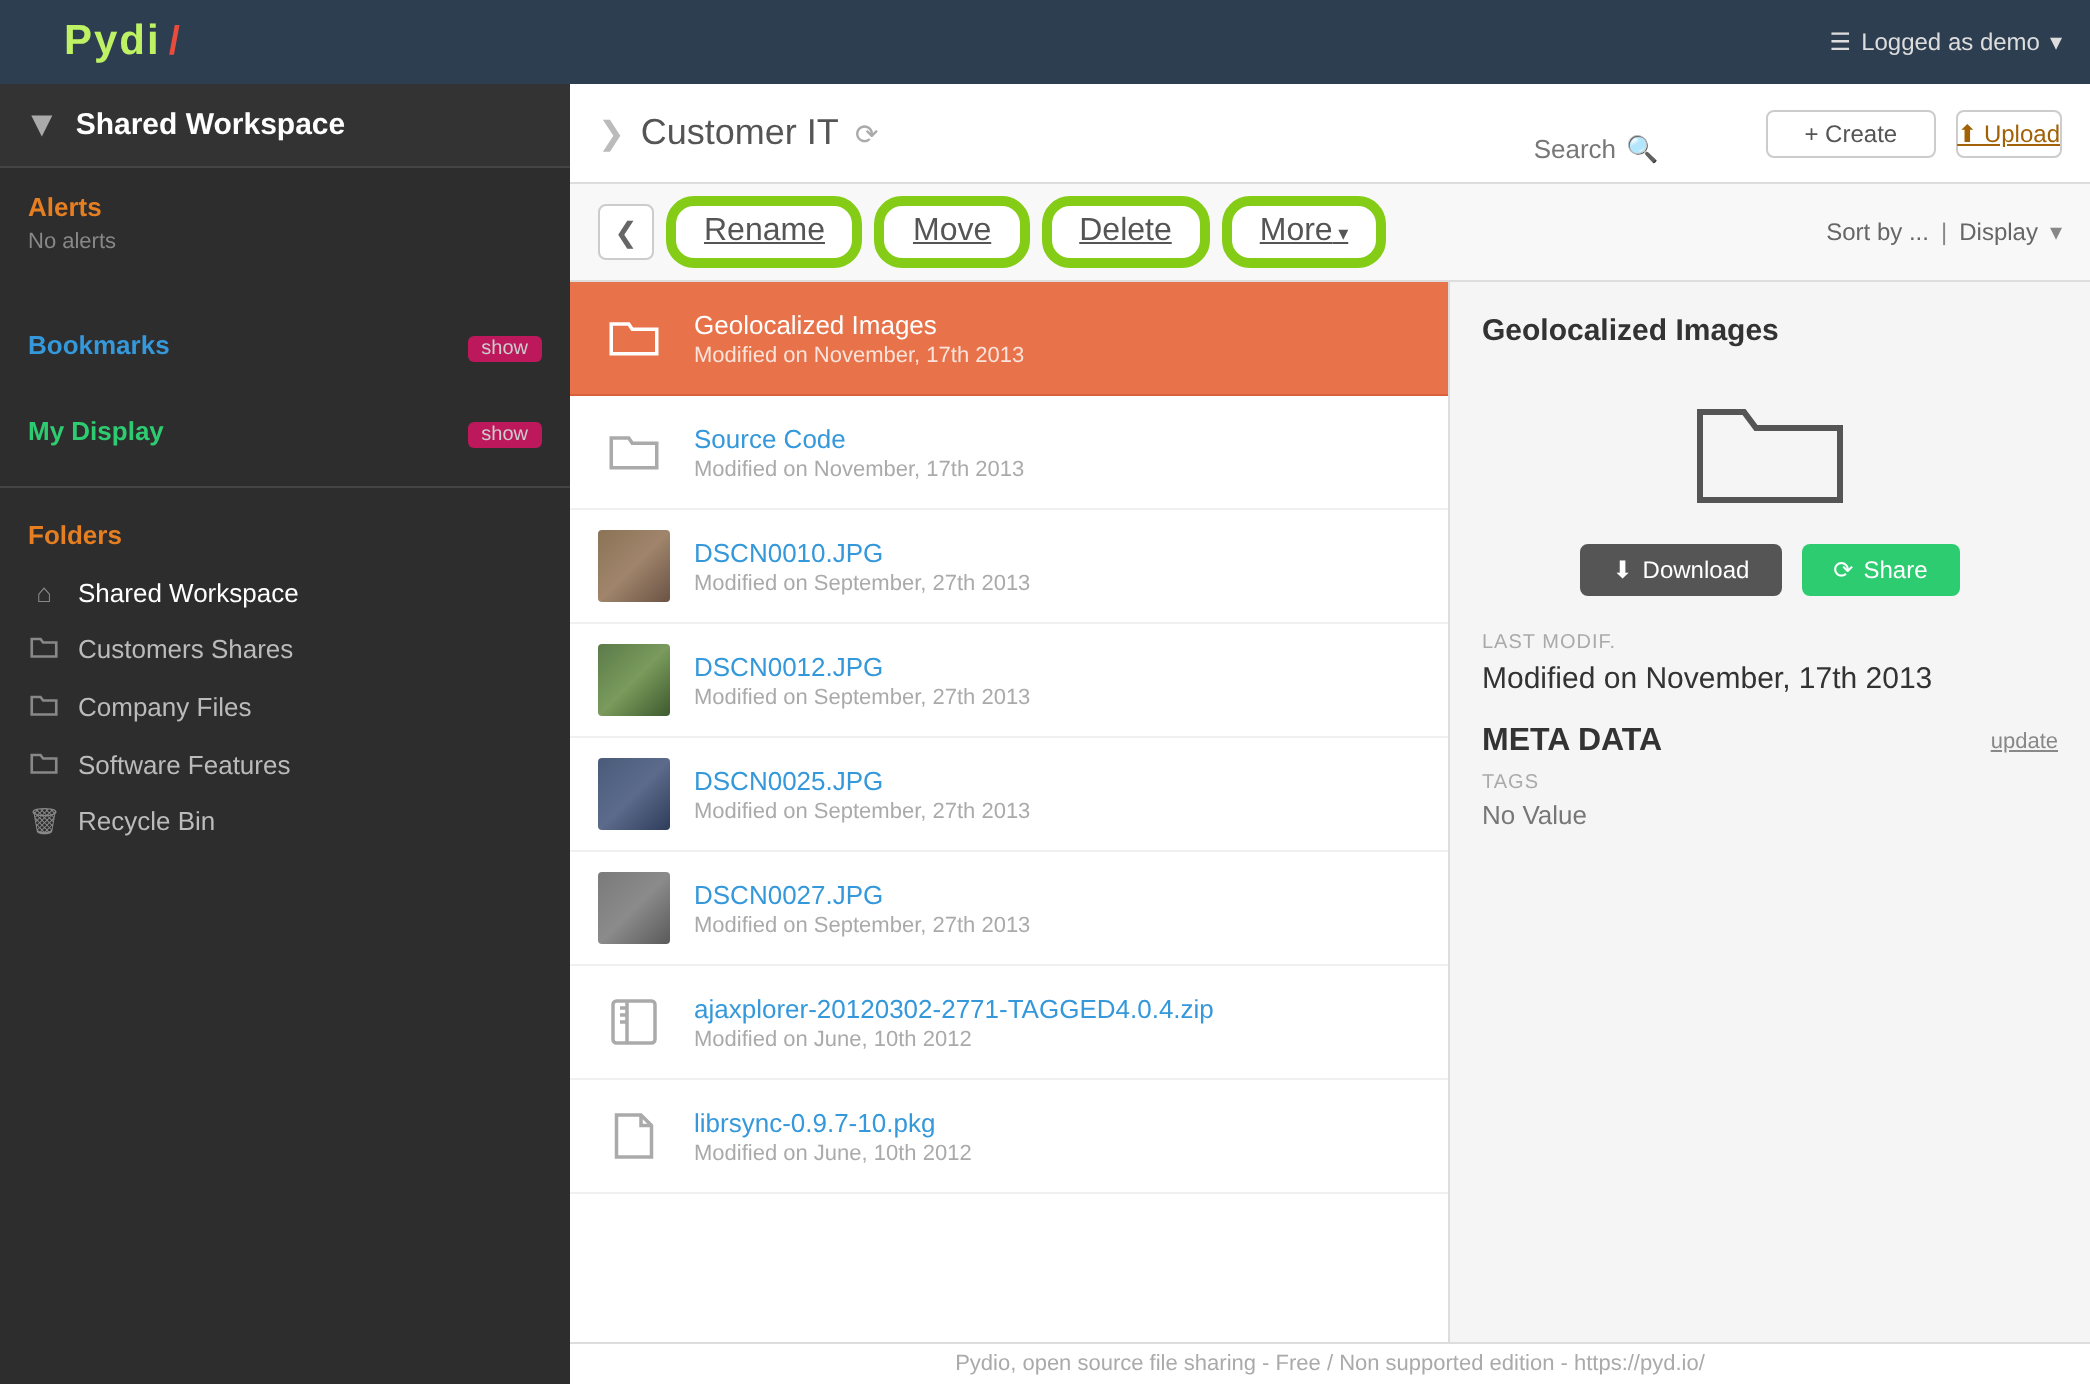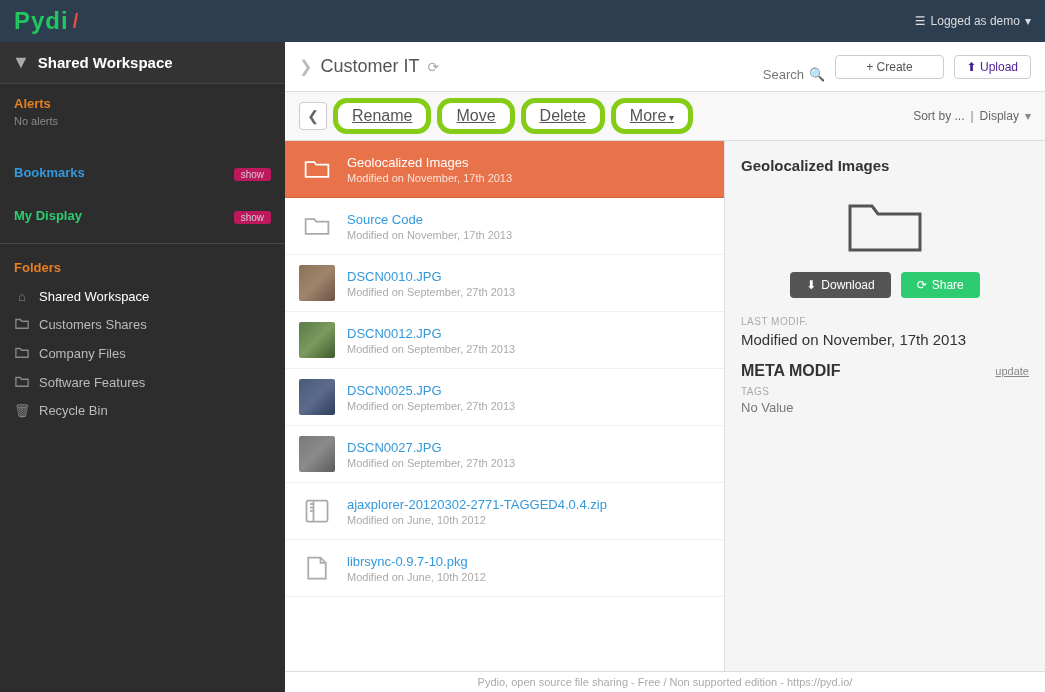--- a/index.html
+++ b/index.html
@@ -14,24 +14,25 @@
       justify-content: space-between;
       padding: 0 14px;
       flex-shrink: 0;
     }
     .topbar-logo {
       display: flex;
       align-items: center;
       gap: 4px;
     }
     .logo-text {
-      color: #22c55e;
-      font-size: 24px;
+      color: #bef264;
+      font-size: 21px;
       font-weight: bold;
       letter-spacing: 1px;
+      margin-left: 18px;
     }
     .logo-slash {
       color: #e74c3c;
       font-size: 20px;
       font-weight: bold;
     }
     .topbar-right {
       display: flex;
       align-items: center;
       gap: 8px;
@@ -188,39 +189,41 @@
       gap: 5px;
       color: #777;
       font-size: 13px;
       cursor: pointer;
       margin-top: 15px;
     }
     .btn-create {
       background: white;
       border: 1px solid #ccc;
       border-radius: 4px;
-      padding: 4px 30px;
+      padding: 4px 18px;
       font-size: 12px;
       color: #555;
       cursor: pointer;
       display: flex;
       align-items: center;
       gap: 4px;
+      margin-left: 44px;
     }
     .btn-upload {
       background: white;
       border: 1px solid #ccc;
       border-radius: 4px;
-      padding: 4px 12px;
+      padding: 4px 0;
       font-size: 12px;
-      color: #4c1d95;
+      color: #a16207;
       cursor: pointer;
       display: flex;
       align-items: center;
       gap: 4px;
+      text-decoration: underline;
     }
 
     
     .toolbar {
       background: #f8f8f8;
       border-bottom: 1px solid #ddd;
       padding: 6px 14px;
       display: flex;
       align-items: center;
       justify-content: space-between;
@@ -676,21 +679,21 @@
           </button>
         </div>
 
         <div class="detail-section">
           <div class="detail-label">LAST MODIF.</div>
           <div class="detail-value large">Modified on November, 17th 2013</div>
         </div>
 
         <div class="detail-section">
           <div class="detail-meta-header">
-            <div class="detail-meta-title">META MODIF</div>
+            <div class="detail-meta-title">META DATA</div>
             <span class="detail-update-link">update</span>
           </div>
           <div class="detail-tags-label">TAGS</div>
           <div class="detail-no-value">No Value</div>
         </div>
       </div>
 
     </div>
 
     <div class="footer">

